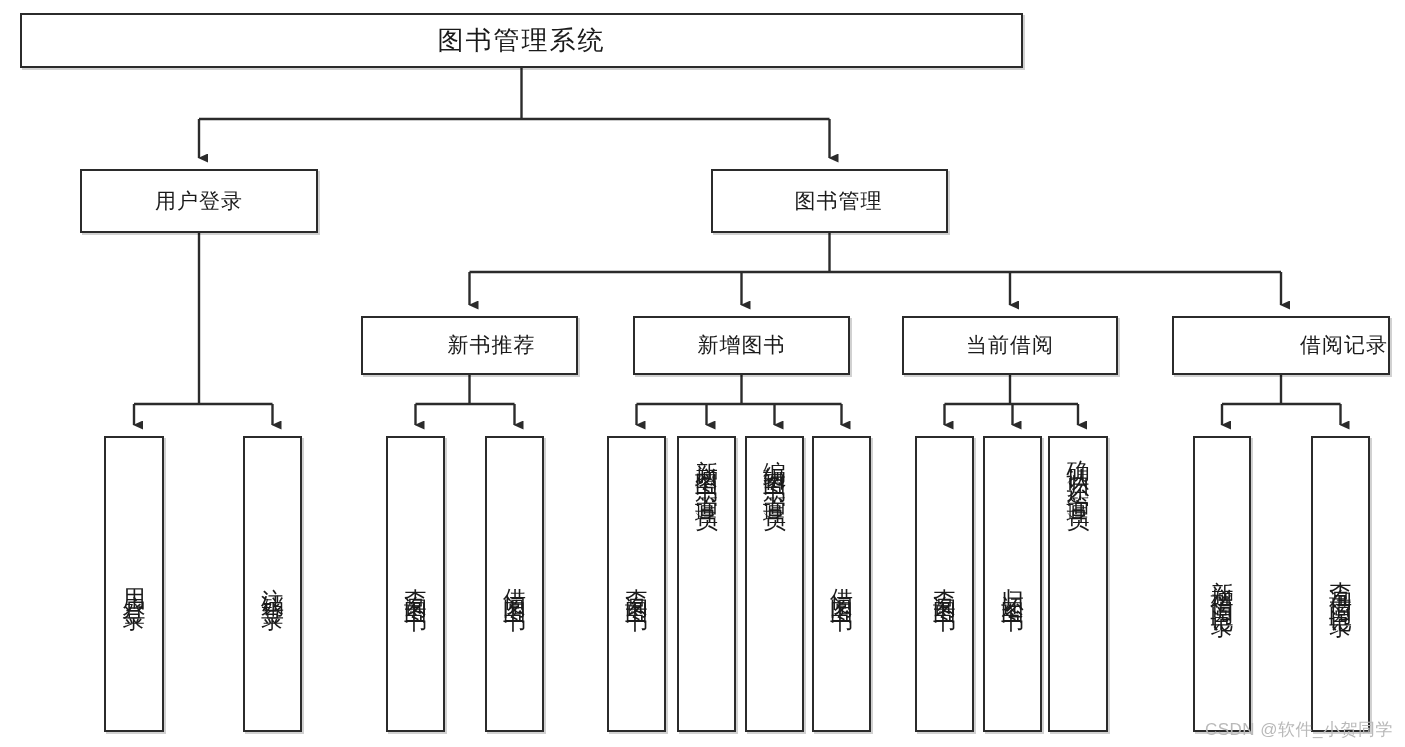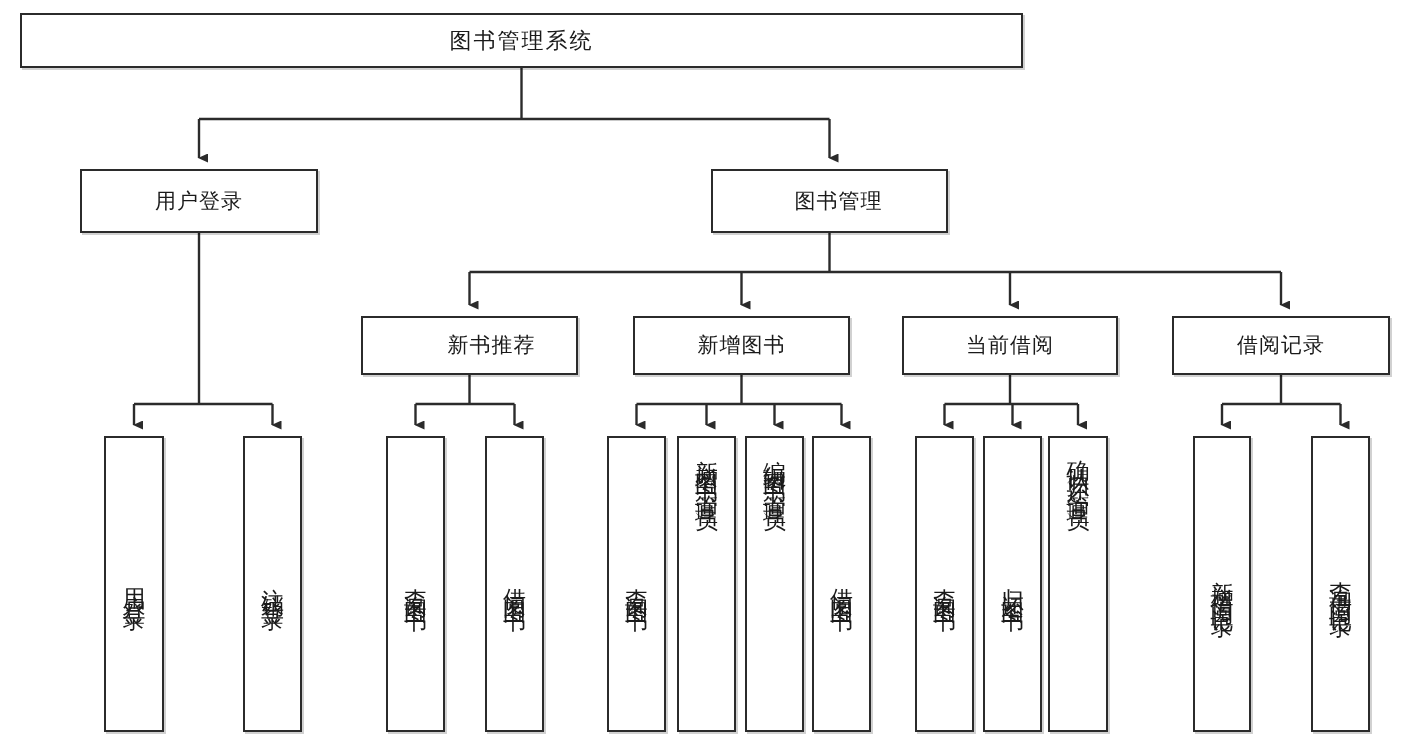--- a/index.html
+++ b/index.html
@@ -40,21 +40,21 @@
     color: #1a1a1a;
     text-align: center;
     line-height: 1.18;
     white-space: nowrap;
   }
   .node-box.horizontal .node-label {
     font-size: 21px;
     letter-spacing: 1px;
   }
   .node-box.root .node-label {
-    font-size: 22px;
+    font-size: 26px;
     letter-spacing: 2px;
   }
   .node-box.vertical {
     align-items: flex-start;
     justify-content: center;
     padding-top: 4px;
   }
   .node-box.vertical .node-label {
     writing-mode: vertical-rl;
     text-orientation: upright;
@@ -139,21 +139,21 @@
       </div>
       <div class="node-box horizontal" style="left: 361px; top: 316px; width: 217px; height: 59px; padding-left: 44px;">
         <span class="node-label">新书推荐</span>
       </div>
       <div class="node-box horizontal" style="left: 633px; top: 316px; width: 217px; height: 59px;">
         <span class="node-label">新增图书</span>
       </div>
       <div class="node-box horizontal" style="left: 902px; top: 316px; width: 216px; height: 59px; align-items: center;">
         <span class="node-label">当前借阅</span>
       </div>
-      <div class="node-box horizontal" style="left: 1172px; top: 316px; width: 218px; height: 59px;">
+      <div class="node-box horizontal" style="left: 1172px; top: 316px; width: 218px; height: 59px; justify-content: flex-end;">
         <span class="node-label">借阅记录</span>
       </div>
       <div class="node-box vertical centered" style="left: 104px; top: 436px; width: 60px; height: 296px;">
         <span class="node-label">用户登录</span>
       </div>
       <div class="node-box vertical centered" style="left: 243px; top: 436px; width: 59px; height: 296px;">
         <span class="node-label">注销登录</span>
       </div>
       <div class="node-box vertical centered" style="left: 386px; top: 436px; width: 59px; height: 296px;">
         <span class="node-label">查询图书</span>
@@ -183,13 +183,14 @@
         <span class="node-label">确认归还（管理员）</span>
       </div>
       <div class="node-box vertical centered" style="left: 1193px; top: 436px; width: 58px; height: 296px;">
         <span class="node-label">新增借阅记录</span>
       </div>
       <div class="node-box vertical centered" style="left: 1311px; top: 436px; width: 59px; height: 296px;">
         <span class="node-label">查询借阅记录</span>
       </div>
     </div>
 
+  <div id="watermark">CSDN @软件_小贺同学</div>
 </div>
 
 </body></html>

